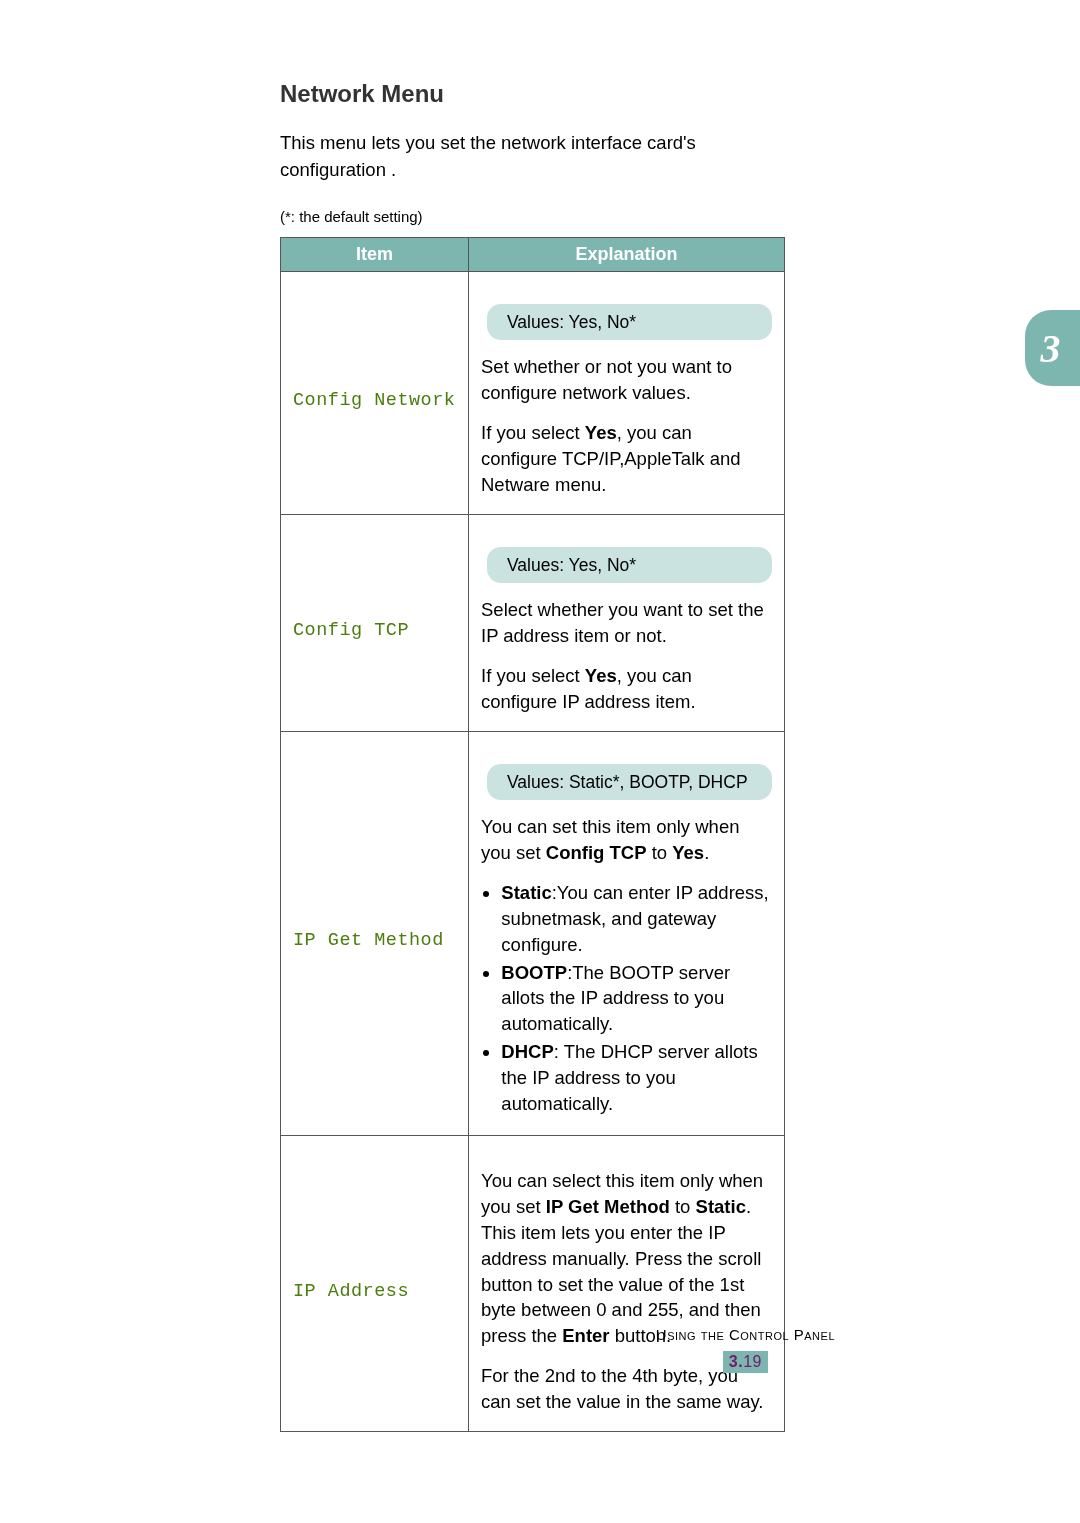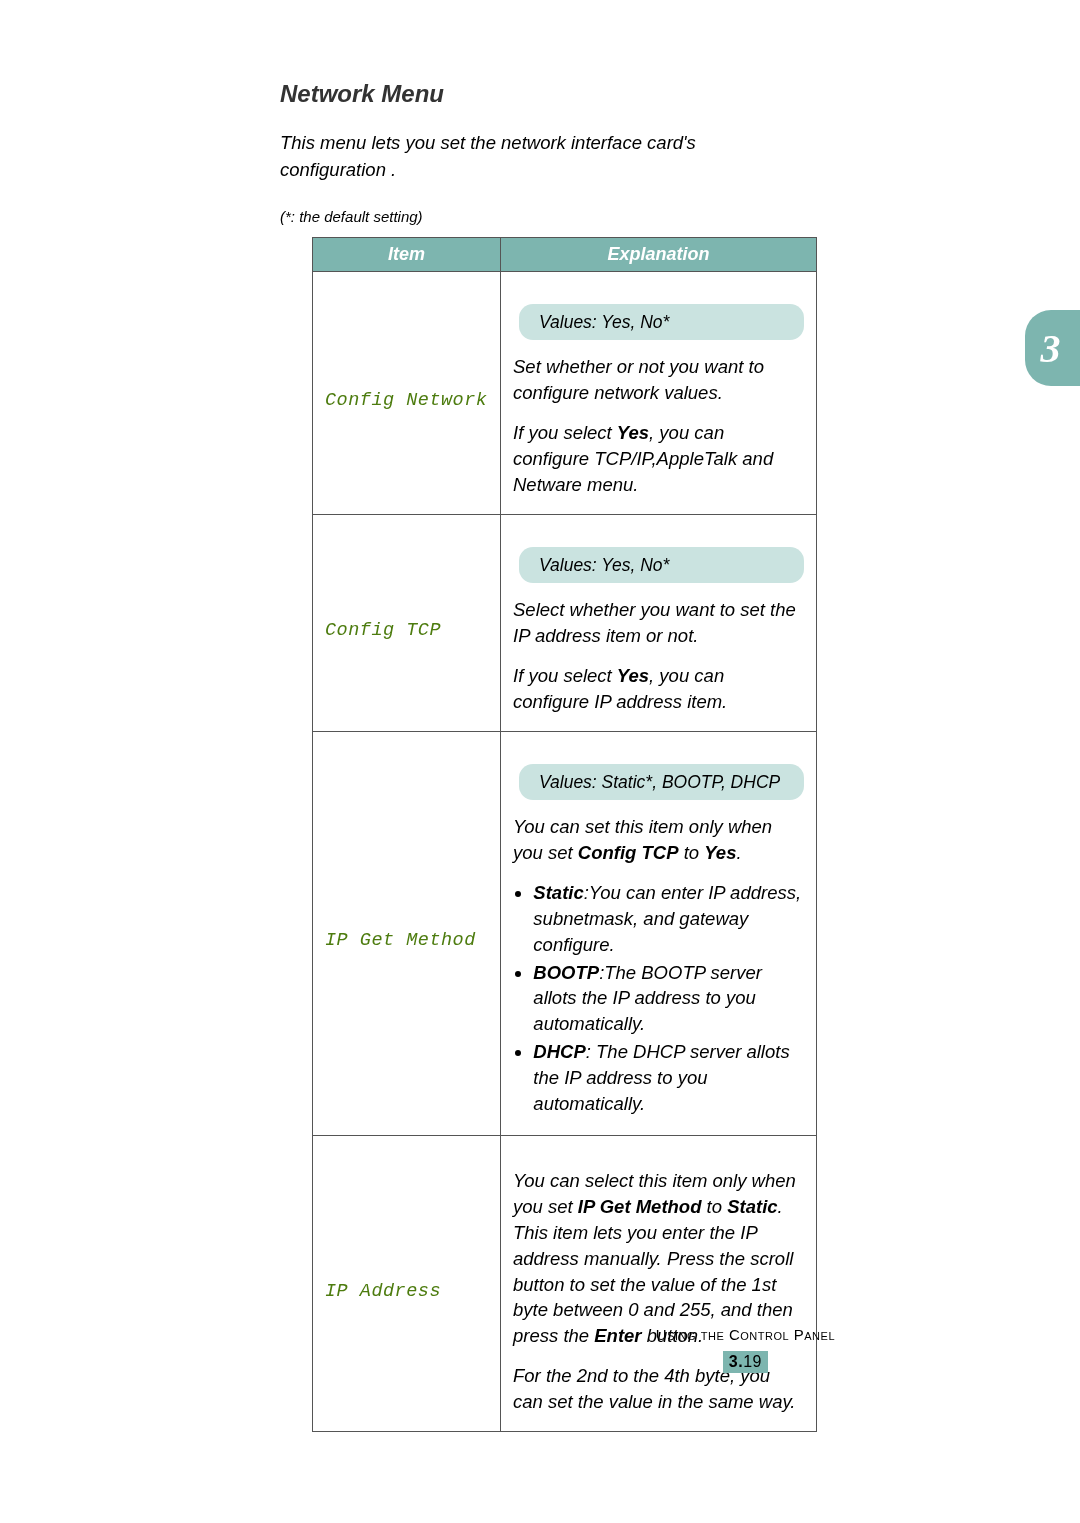--- a/index.html
+++ b/index.html
@@ -10,21 +10,20 @@
     background: #fff;
     font-family: Verdana, Geneva, sans-serif;
     color: #000;
     position: relative;
   }
   .page {
     position: absolute;
     left: 280px;
     top: 80px;
     width: 505px;
-    font-style: italic;
   }
   h2.section-title {
     font-family: Verdana, Geneva, sans-serif;
     font-weight: bold;
     color: #333;
     font-size: 24px;
     margin: 0 0 22px 0;
   }
   .intro {
     font-size: 18.5px;
@@ -32,21 +31,20 @@
     margin: 0 0 24px 0;
   }
   .note {
     font-size: 15px;
     margin: 0 0 12px 0;
   }
   table.menu {
     border-collapse: collapse;
     width: 100%;
     table-layout: fixed;
-    margin-left: 32px;
   }
   table.menu col.c1 { width: 188px; }
   table.menu col.c2 { width: auto; }
   table.menu th {
     background: #7db5af;
     color: #fff;
     font-weight: bold;
     font-size: 18px;
     padding: 6px 8px;
     border: 1.5px solid #555;
@@ -111,21 +109,21 @@
     font-size: 15px;
     font-variant: small-caps;
     letter-spacing: 0.5px;
     display: flex;
     align-items: center;
     gap: 8px;
     flex-direction: column;
   }
   .footer .pg {
     background: #7db5af;
-    color: #000000;
+    color: #701a75;
     font-variant: normal;
     font-weight: normal;
     padding: 2px 6px;
     font-size: 16px;
   }
   .footer .pg .thin { font-weight: normal; }
 </style>
 </head>
 <body>
 

